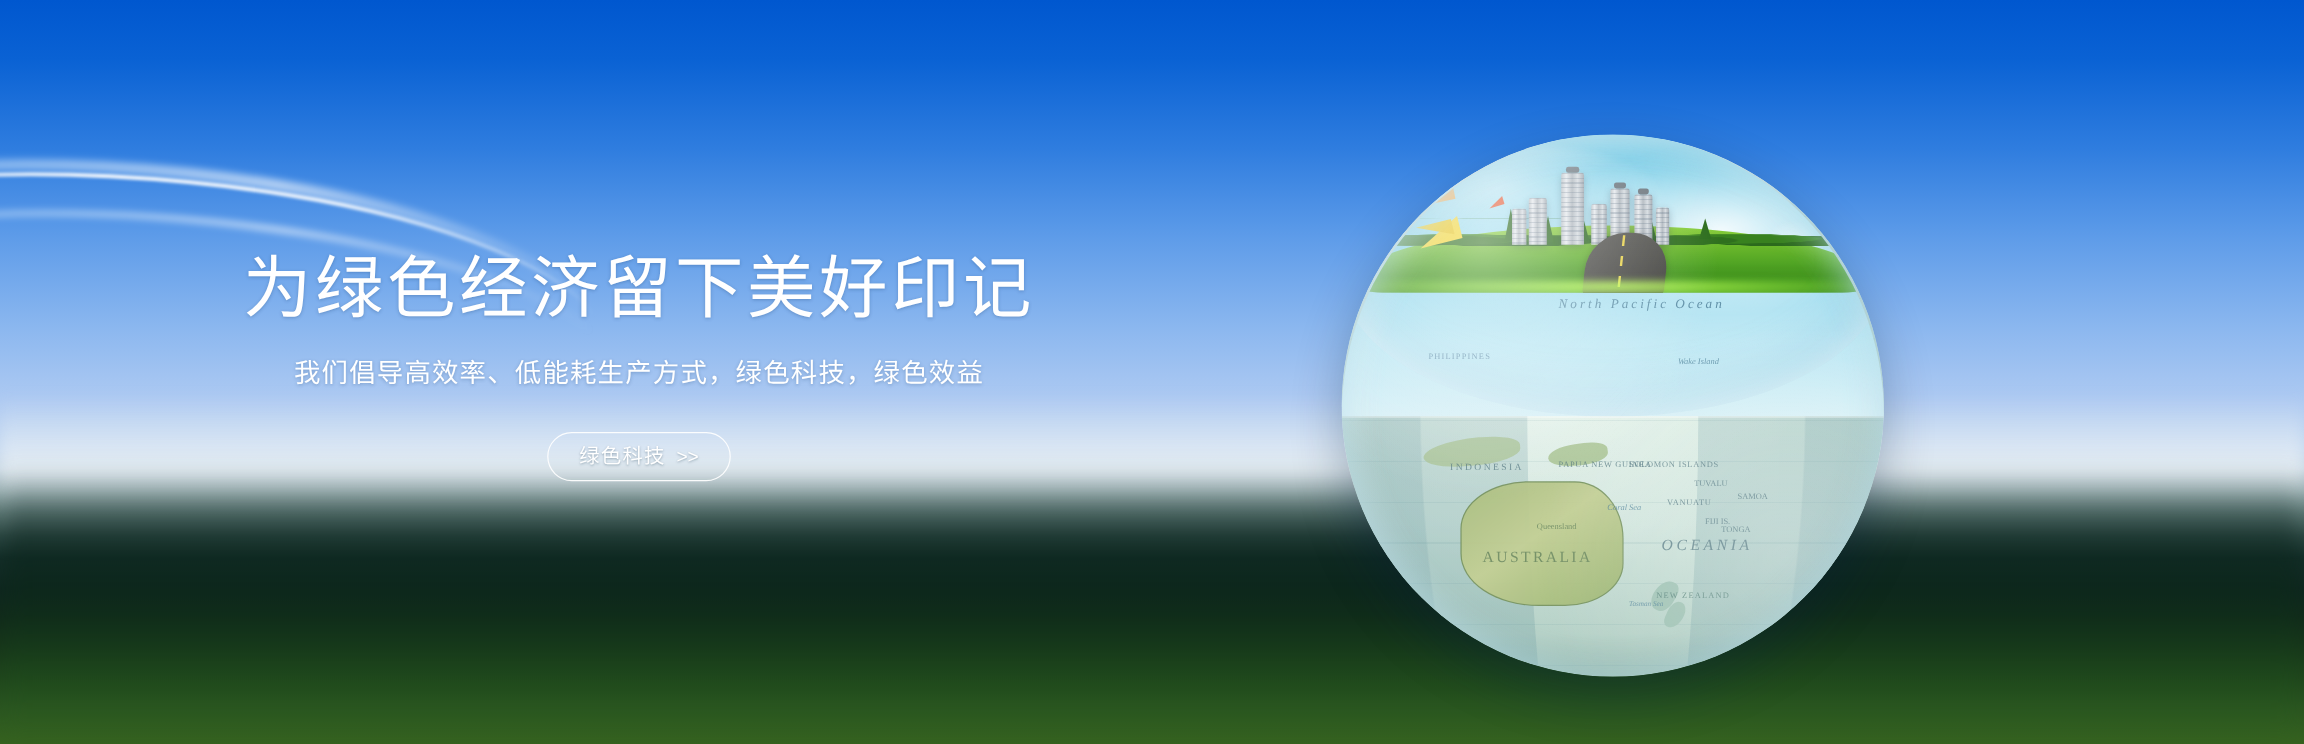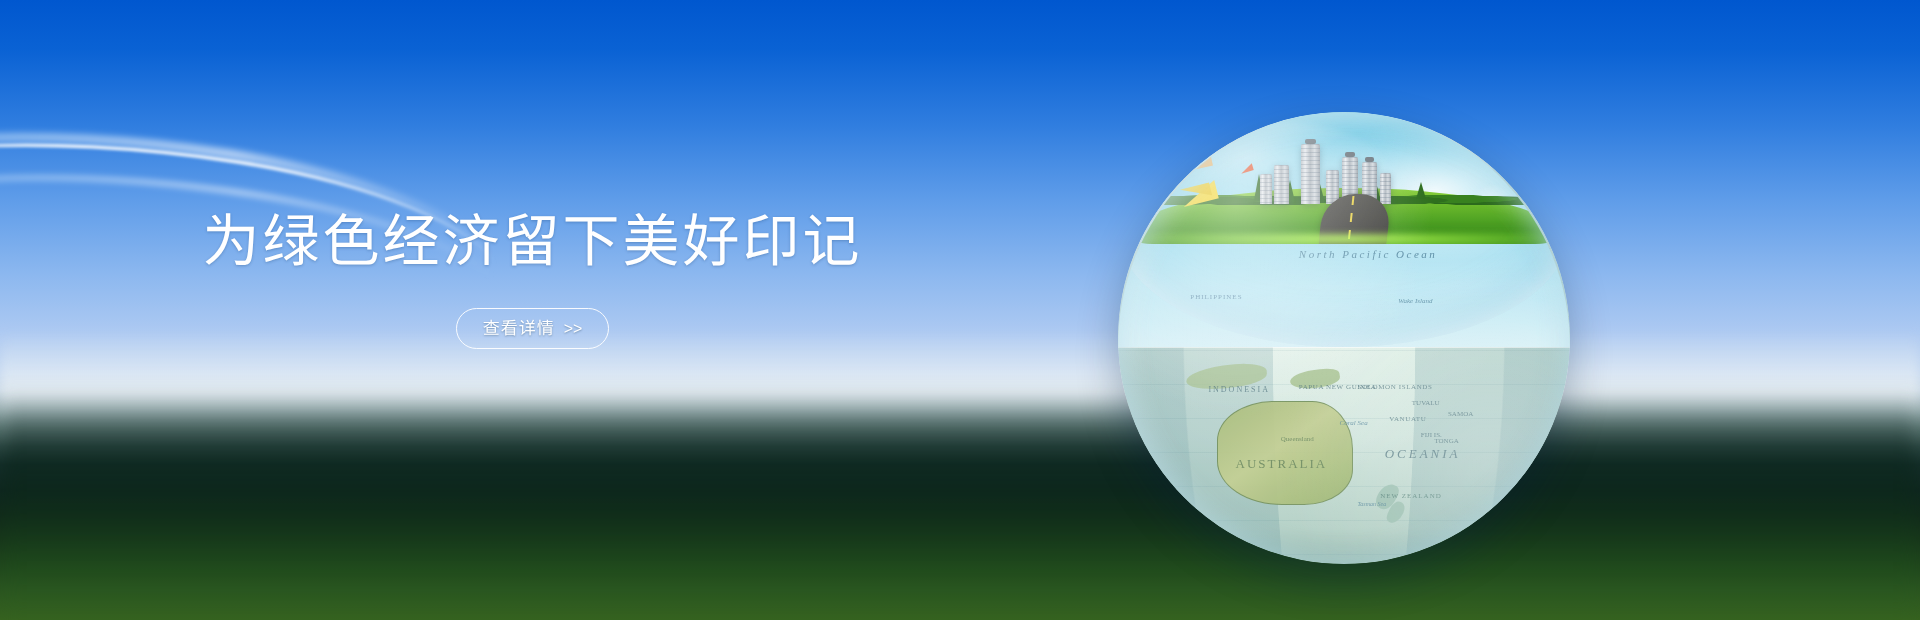--- a/index.html
+++ b/index.html
@@ -399,20 +399,21 @@
           </filter>
       </defs>
       <path d="M40,78 C120,14 330,6 520,36 C660,58 760,104 782,140" fill="none" stroke="url(#sw2)" stroke-width="9" filter="url(#blur2)"></path>
       <path d="M34,86 C118,22 336,14 528,44 C668,66 764,110 786,146" fill="none" stroke="url(#sw)" stroke-width="3.4" filter="url(#blur1)"></path>
       <path d="M52,104 C150,56 350,48 540,76 C672,96 756,132 784,160" fill="none" stroke="url(#sw2)" stroke-width="5" filter="url(#blur2)"></path>
     </svg>
   </div>
 
   <div class="text-block">
     <h1 class="headline">为绿色经济留下美好印记</h1>
+    <p class="subhead">我们倡导高效率、低能耗生产方式，绿色科技，绿色效益</p>
     <div class="cta-wrap">
       <button class="cta-button">
-        <span>查看详情</span><span class="chev">&gt;&gt;</span>
+        <span>绿色科技</span><span class="chev">&gt;&gt;</span>
       </button>
     </div>
   </div>
 
 </div>
 
 </body></html>

